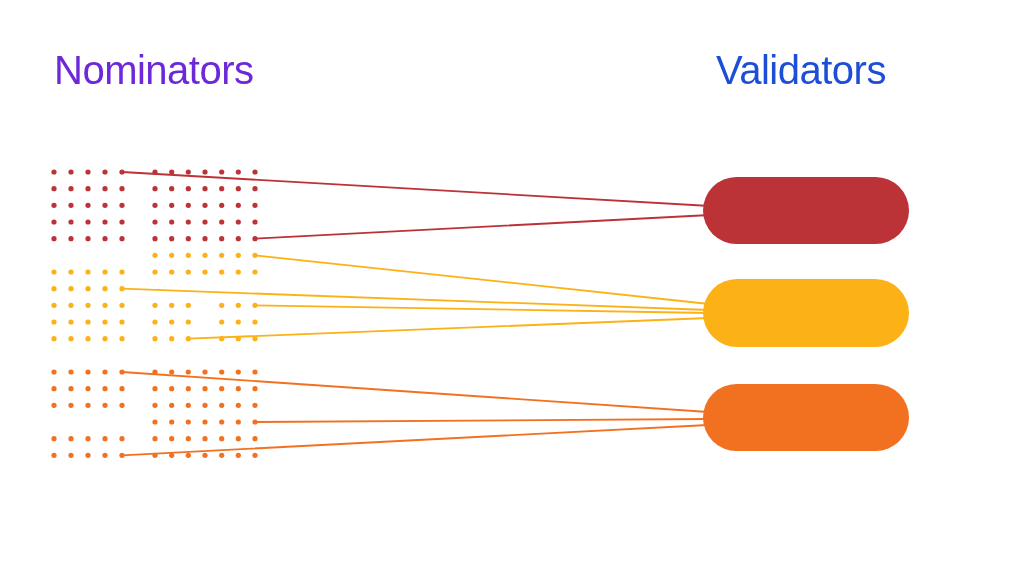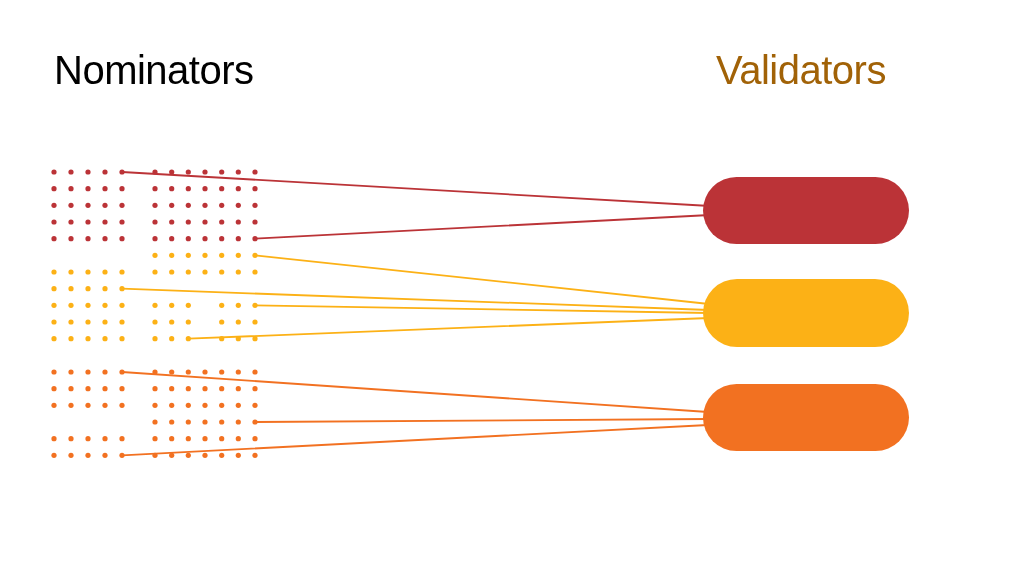--- a/index.html
+++ b/index.html
@@ -34,22 +34,22 @@
     top: 0;
     width: 1032px;
     height: 562px;
     display: block;
   }
 </style>
 </head>
 <body>
 
 <div class="canvas" style="background: rgb(255, 255, 255);">
-  <div class="label label-left" style="color: #000000;">Nominators</div>
-  <div class="label label-right" style="color: #a16207;">Validators</div>
+  <div class="label label-left" style="color: #6d28d9;">Nominators</div>
+  <div class="label label-right" style="color: #1d4ed8;">Validators</div>
   <svg class="diagram" id="diagram" viewBox="0 0 1032 562" aria-hidden="true">
       <line x1="122" y1="172" x2="710" y2="206" stroke="#bb3337" stroke-width="1.8" stroke-linecap="round"></line>
       <line x1="255" y1="238.7" x2="710" y2="215" stroke="#bb3337" stroke-width="1.8" stroke-linecap="round"></line>
       <line x1="255" y1="255.3" x2="709" y2="304" stroke="#fcb116" stroke-width="1.8" stroke-linecap="round"></line>
       <line x1="122" y1="288.7" x2="709" y2="310" stroke="#fcb116" stroke-width="1.8" stroke-linecap="round"></line>
       <line x1="255" y1="305.3" x2="709" y2="313" stroke="#fcb116" stroke-width="1.8" stroke-linecap="round"></line>
       <line x1="188.3" y1="338.7" x2="709" y2="318" stroke="#fcb116" stroke-width="1.8" stroke-linecap="round"></line>
       <line x1="122" y1="372" x2="708" y2="412" stroke="#f27121" stroke-width="1.8" stroke-linecap="round"></line>
       <line x1="255" y1="422" x2="708" y2="419" stroke="#f27121" stroke-width="1.8" stroke-linecap="round"></line>
       <line x1="122" y1="455.3" x2="708" y2="425" stroke="#f27121" stroke-width="1.8" stroke-linecap="round"></line>

